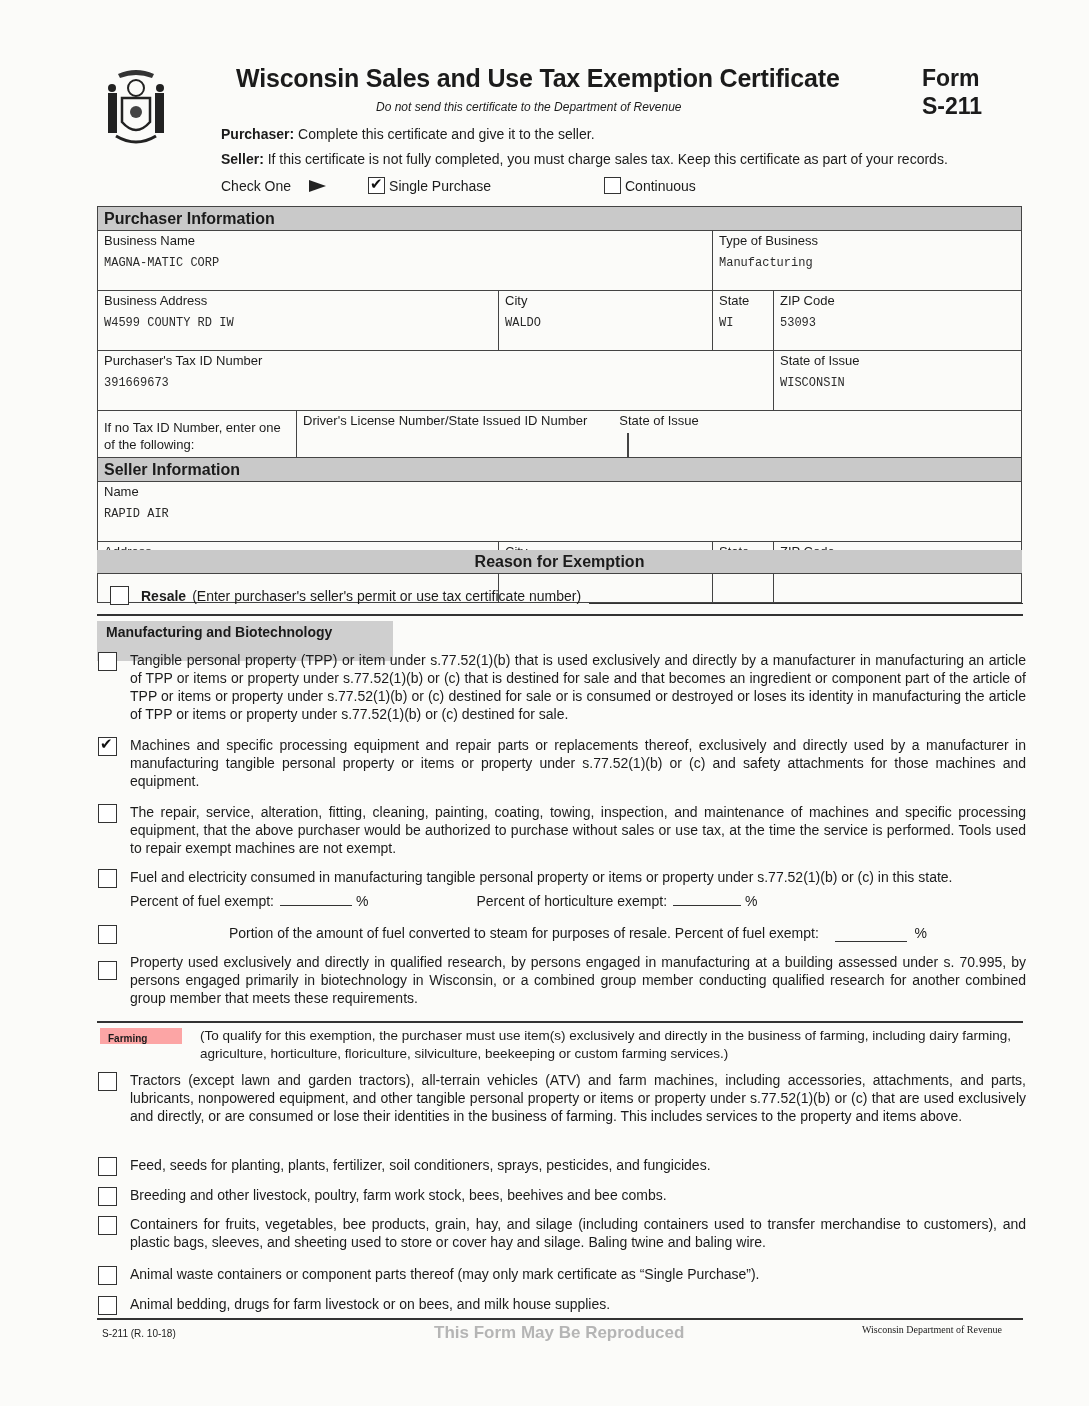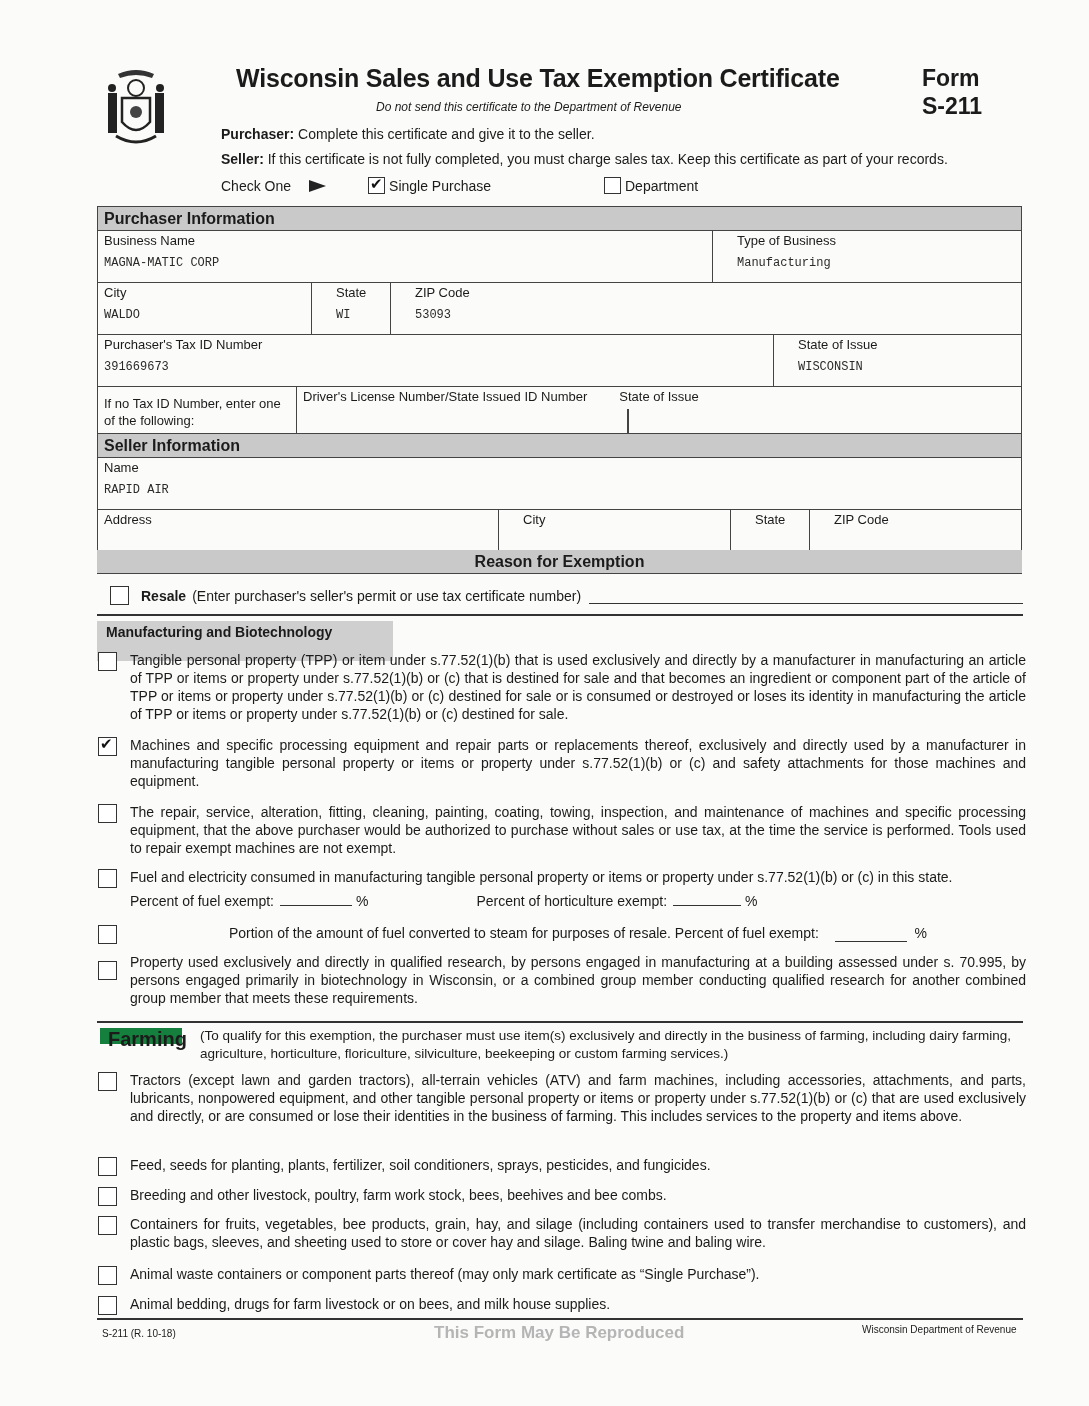--- a/index.html
+++ b/index.html
@@ -23,47 +23,47 @@
 
   
   .info { position: absolute; left: 97px; top: 206px; width: 925px; border: 1.5px solid #444; }
   .sec-head { background: #c9c9c9; font-weight: bold; font-size: 16px; height: 24px; line-height: 24px; padding-left: 6px; border-bottom: 1.5px solid #444; }
   .row { display: flex; border-bottom: 1.5px solid #444; }
   .row:last-child { border-bottom: none; }
   .cell { border-right: 1.5px solid #444; padding: 2px 6px; position: relative; }
   .cell:last-child { border-right: none; }
   .lbl { font-size: 13px; display: block; }
   .val { font-family: "Liberation Mono", monospace; font-size: 12px; display: block; margin-top: 8px; color: #2a2a2a; }
-  .h49 { height: 52px; gap: 18px; }
+  .h49 { height: 60px; }
   .h47 { height: 47px; }
   .sub-divider { position: absolute; left: 330px; top: 22px; width: 1.5px; height: 24px; background: #444; }
 
   .reason-head { position: absolute; left: 97px; top: 550px; width: 925px; height: 24px; background: #c9c9c9; border-bottom: 1.5px solid #444; text-align: center; font-weight: bold; font-size: 16px; line-height: 24px; }
 
   .resale { position: absolute; left: 98px; top: 586px; width: 925px; display: flex; align-items: center; font-size: 14px; padding-left: 12px; }
   .resale .cb { width: 19px; height: 19px; }
   .resale b { margin-left: 12px; }
   .resale .paren { margin-left: 6px; }
   .resale .blank { flex: 1; border-bottom: 1px solid #333; margin-left: 8px; height: 16px; }
   .rule { position: absolute; left: 97px; width: 926px; height: 2px; background: #333; }
 
   .subsec { position: absolute; left: 97px; top: 621px; width: 296px; height: 40px; background: #cfcfcf; font-weight: bold; font-size: 14px; line-height: 22px; padding-left: 9px; }
 
   .item { position: absolute; left: 98px; width: 928px; display: flex; font-size: 14px; line-height: 18px; }
   .item .cb { width: 19px; height: 19px; margin-top: 1px; }
   .item .txt { margin-left: 13px; text-align: justify; flex: 1; }
   .pct-line { display: flex; margin-top: 6px; }
   .blank-short { display: inline-block; width: 72px; border-bottom: 1px solid #333; margin: 0 4px 0 6px; height: 14px; vertical-align: bottom; }
 
-  .farm-head { position: absolute; left: 100px; top: 1028px; width: 82px; height: 16px; background: #15803d; font-weight: bold; font-size: 20px; line-height: 22px; padding-left: 8px; }
+  .farm-head { position: absolute; left: 100px; top: 1028px; width: 82px; height: 16px; background: #fca5a5; font-weight: bold; font-size: 10px; line-height: 22px; padding-left: 8px; }
   .farm-note { position: absolute; left: 200px; top: 1027px; width: 815px; font-size: 13.5px; line-height: 18px; }
 
   .footer-left { position: absolute; left: 102px; top: 1328px; font-size: 10px; }
   .footer-mid { position: absolute; left: 434px; top: 1323px; font-size: 17px; font-weight: bold; color: #b5b5b5; }
-  .footer-right { position: absolute; left: 862px; top: 1324px; font-size: 10px; }
+  .footer-right { position: absolute; left: 862px; top: 1324px; font-size: 10px; font-family: Liberation Serif, serif; }
 </style>
 </head>
 <body>
 
 <svg class="seal" viewBox="0 0 64 86">
   <path d="M14 8 Q32 0 50 8 L48 12 Q32 6 16 12 Z" fill="#333"></path>
   <circle cx="32" cy="22" r="8" fill="none" stroke="#222" stroke-width="2"></circle>
   <circle cx="8" cy="22" r="4" fill="#222"></circle>
   <rect x="4" y="27" width="9" height="40" fill="#222"></rect>
   <circle cx="56" cy="22" r="4" fill="#222"></circle>
@@ -85,36 +85,40 @@
 <div class="line-seller">
   <b>Seller:</b>
   <span>If this certificate is not fully completed, you must charge sales tax. Keep this certificate as part of your records.</span>
 </div>
 <div class="check-row">
   <span>Check One</span>
   <span class="arrow"></span>
   <span class="cb cb-single checked"></span>
   <span class="cb-label">Single Purchase</span>
   <span class="cb cb-cont"></span>
-  <span class="cb-label">Department</span>
+  <span class="cb-label">Continuous</span>
 </div>
 
 <div class="info">
   <div class="sec-head">Purchaser Information</div>
   <div class="row h49">
     <div class="cell" style="width:615px">
       <span class="lbl">Business Name</span>
       <span class="val">MAGNA-MATIC CORP</span>
     </div>
     <div class="cell" style="flex:1">
       <span class="lbl">Type of Business</span>
       <span class="val">Manufacturing</span>
     </div>
   </div>
   <div class="row h49">
+    <div class="cell" style="width:401px">
+      <span class="lbl">Business Address</span>
+      <span class="val">W4599 COUNTY RD IW</span>
+    </div>
     <div class="cell" style="width:214px">
       <span class="lbl">City</span>
       <span class="val">WALDO</span>
     </div>
     <div class="cell" style="width:61px">
       <span class="lbl">State</span>
       <span class="val">WI</span>
     </div>
     <div class="cell" style="flex:1">
       <span class="lbl">ZIP Code</span>

